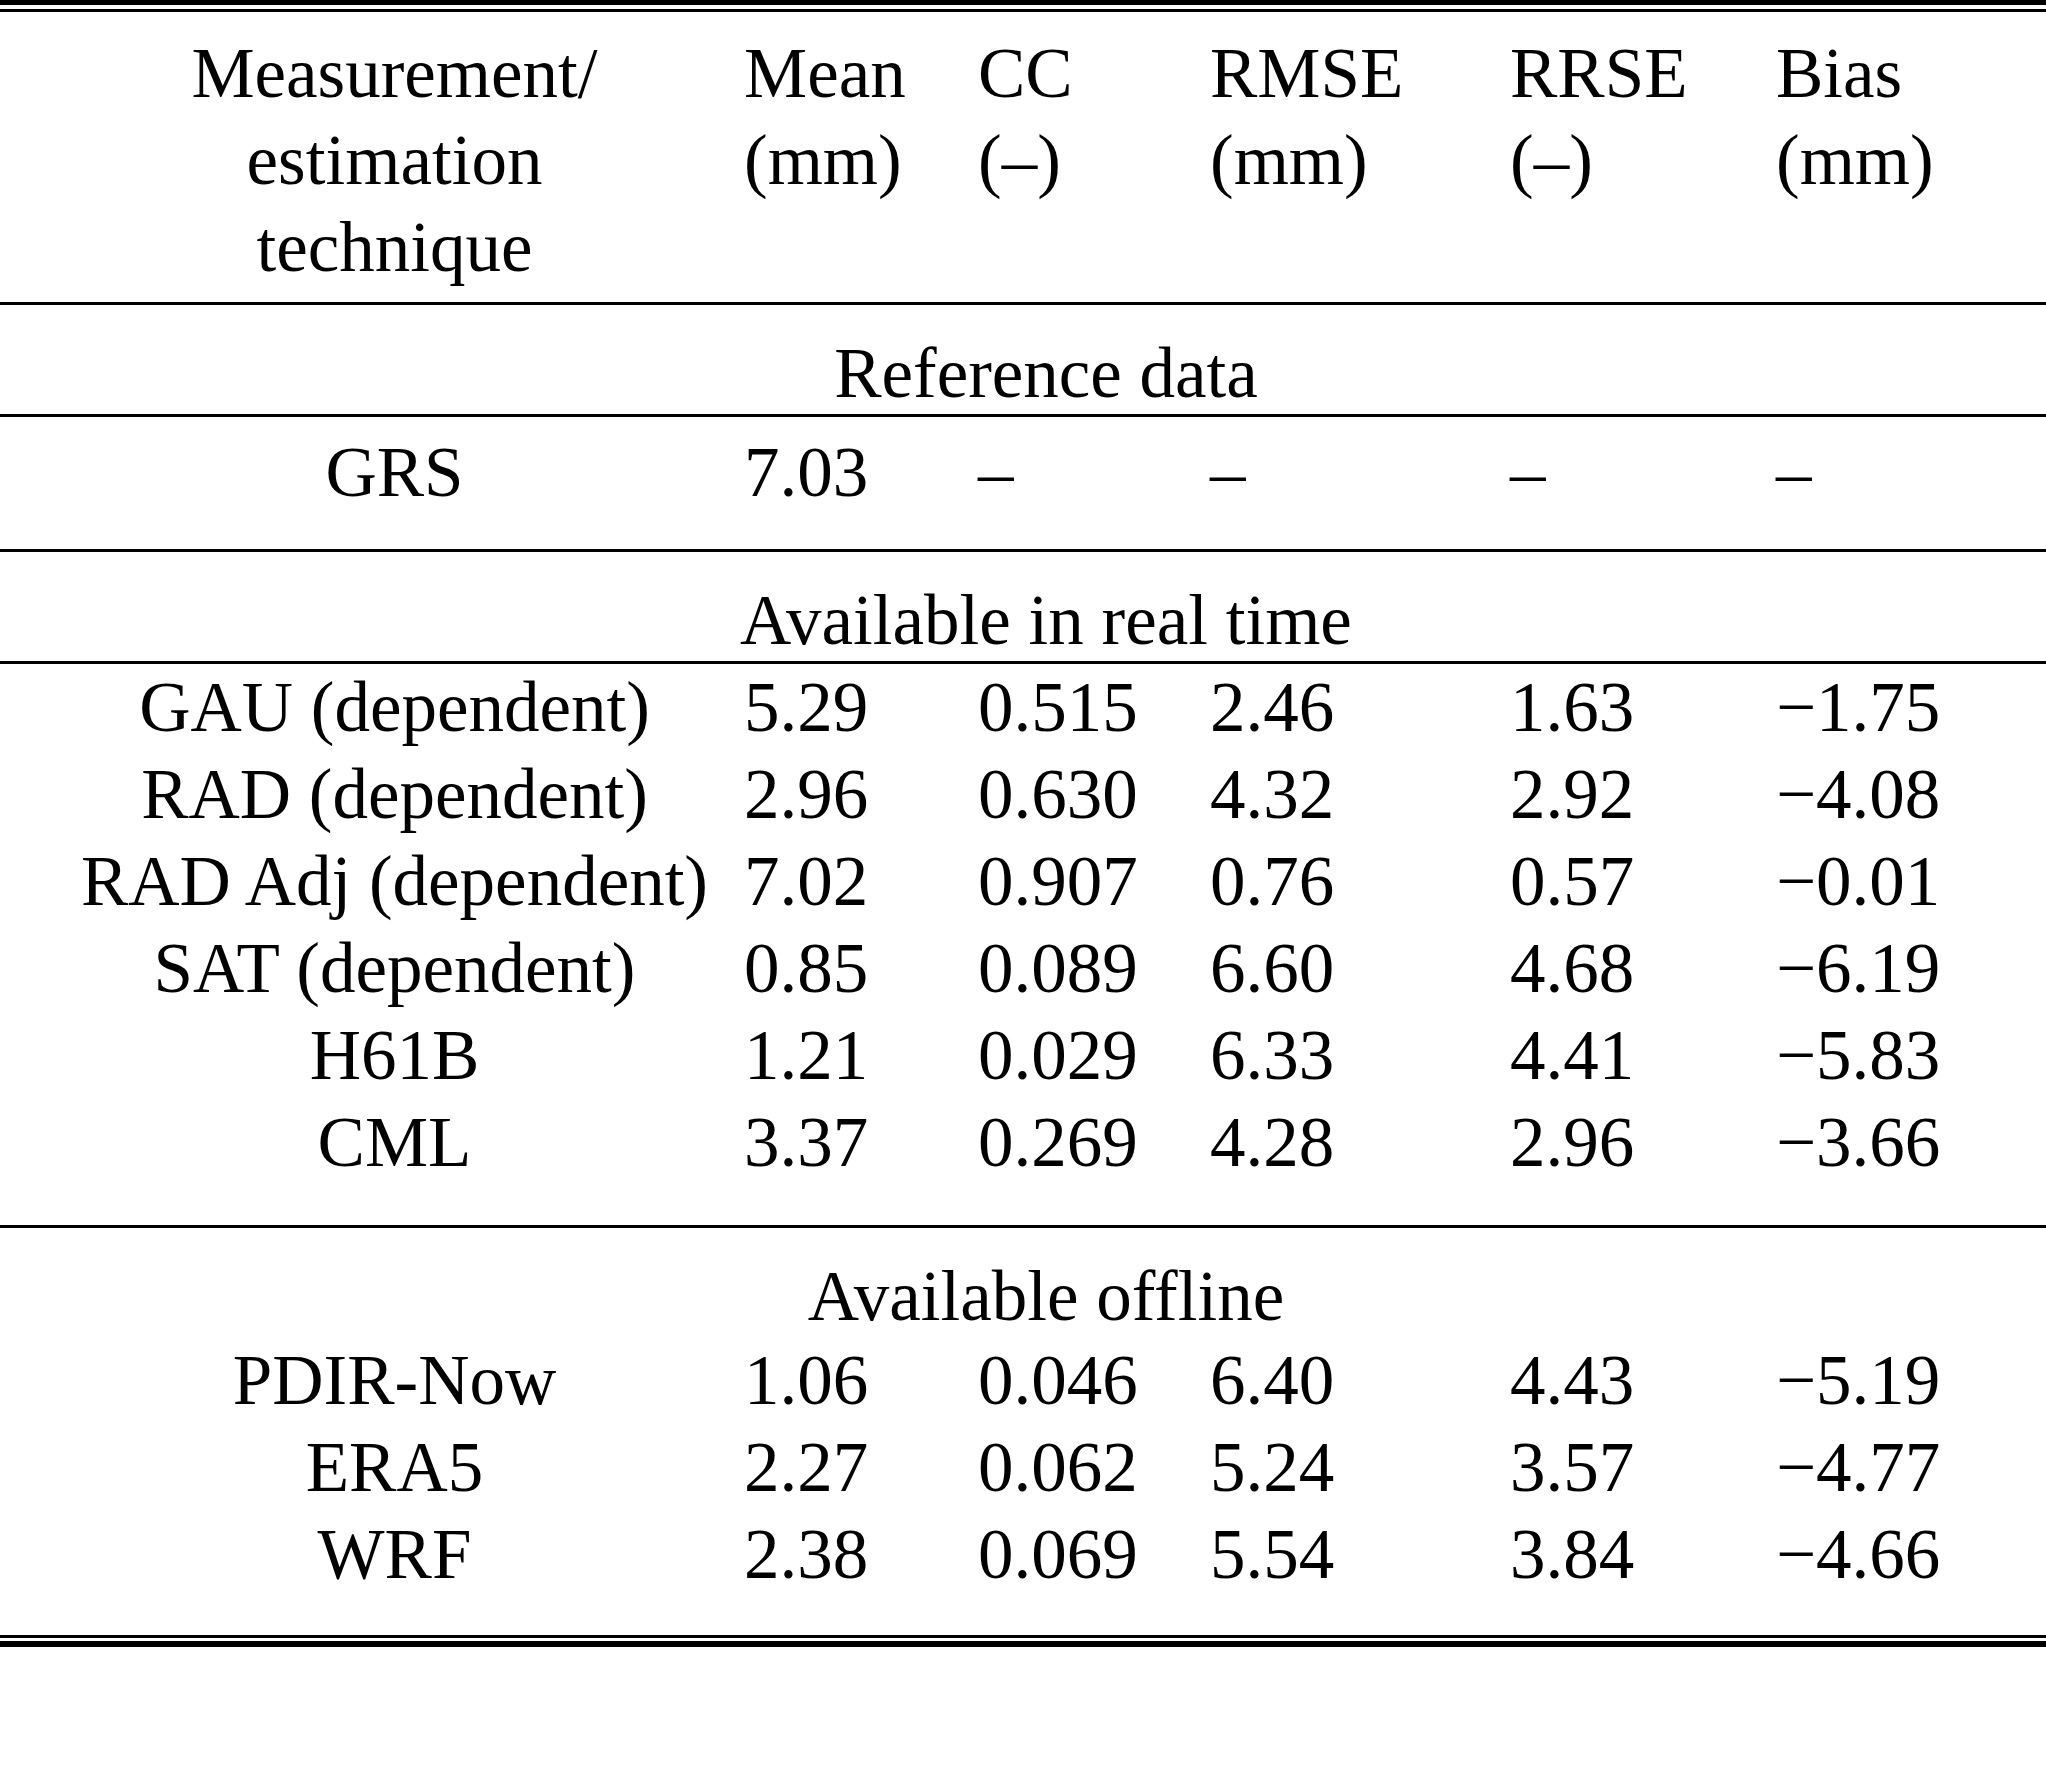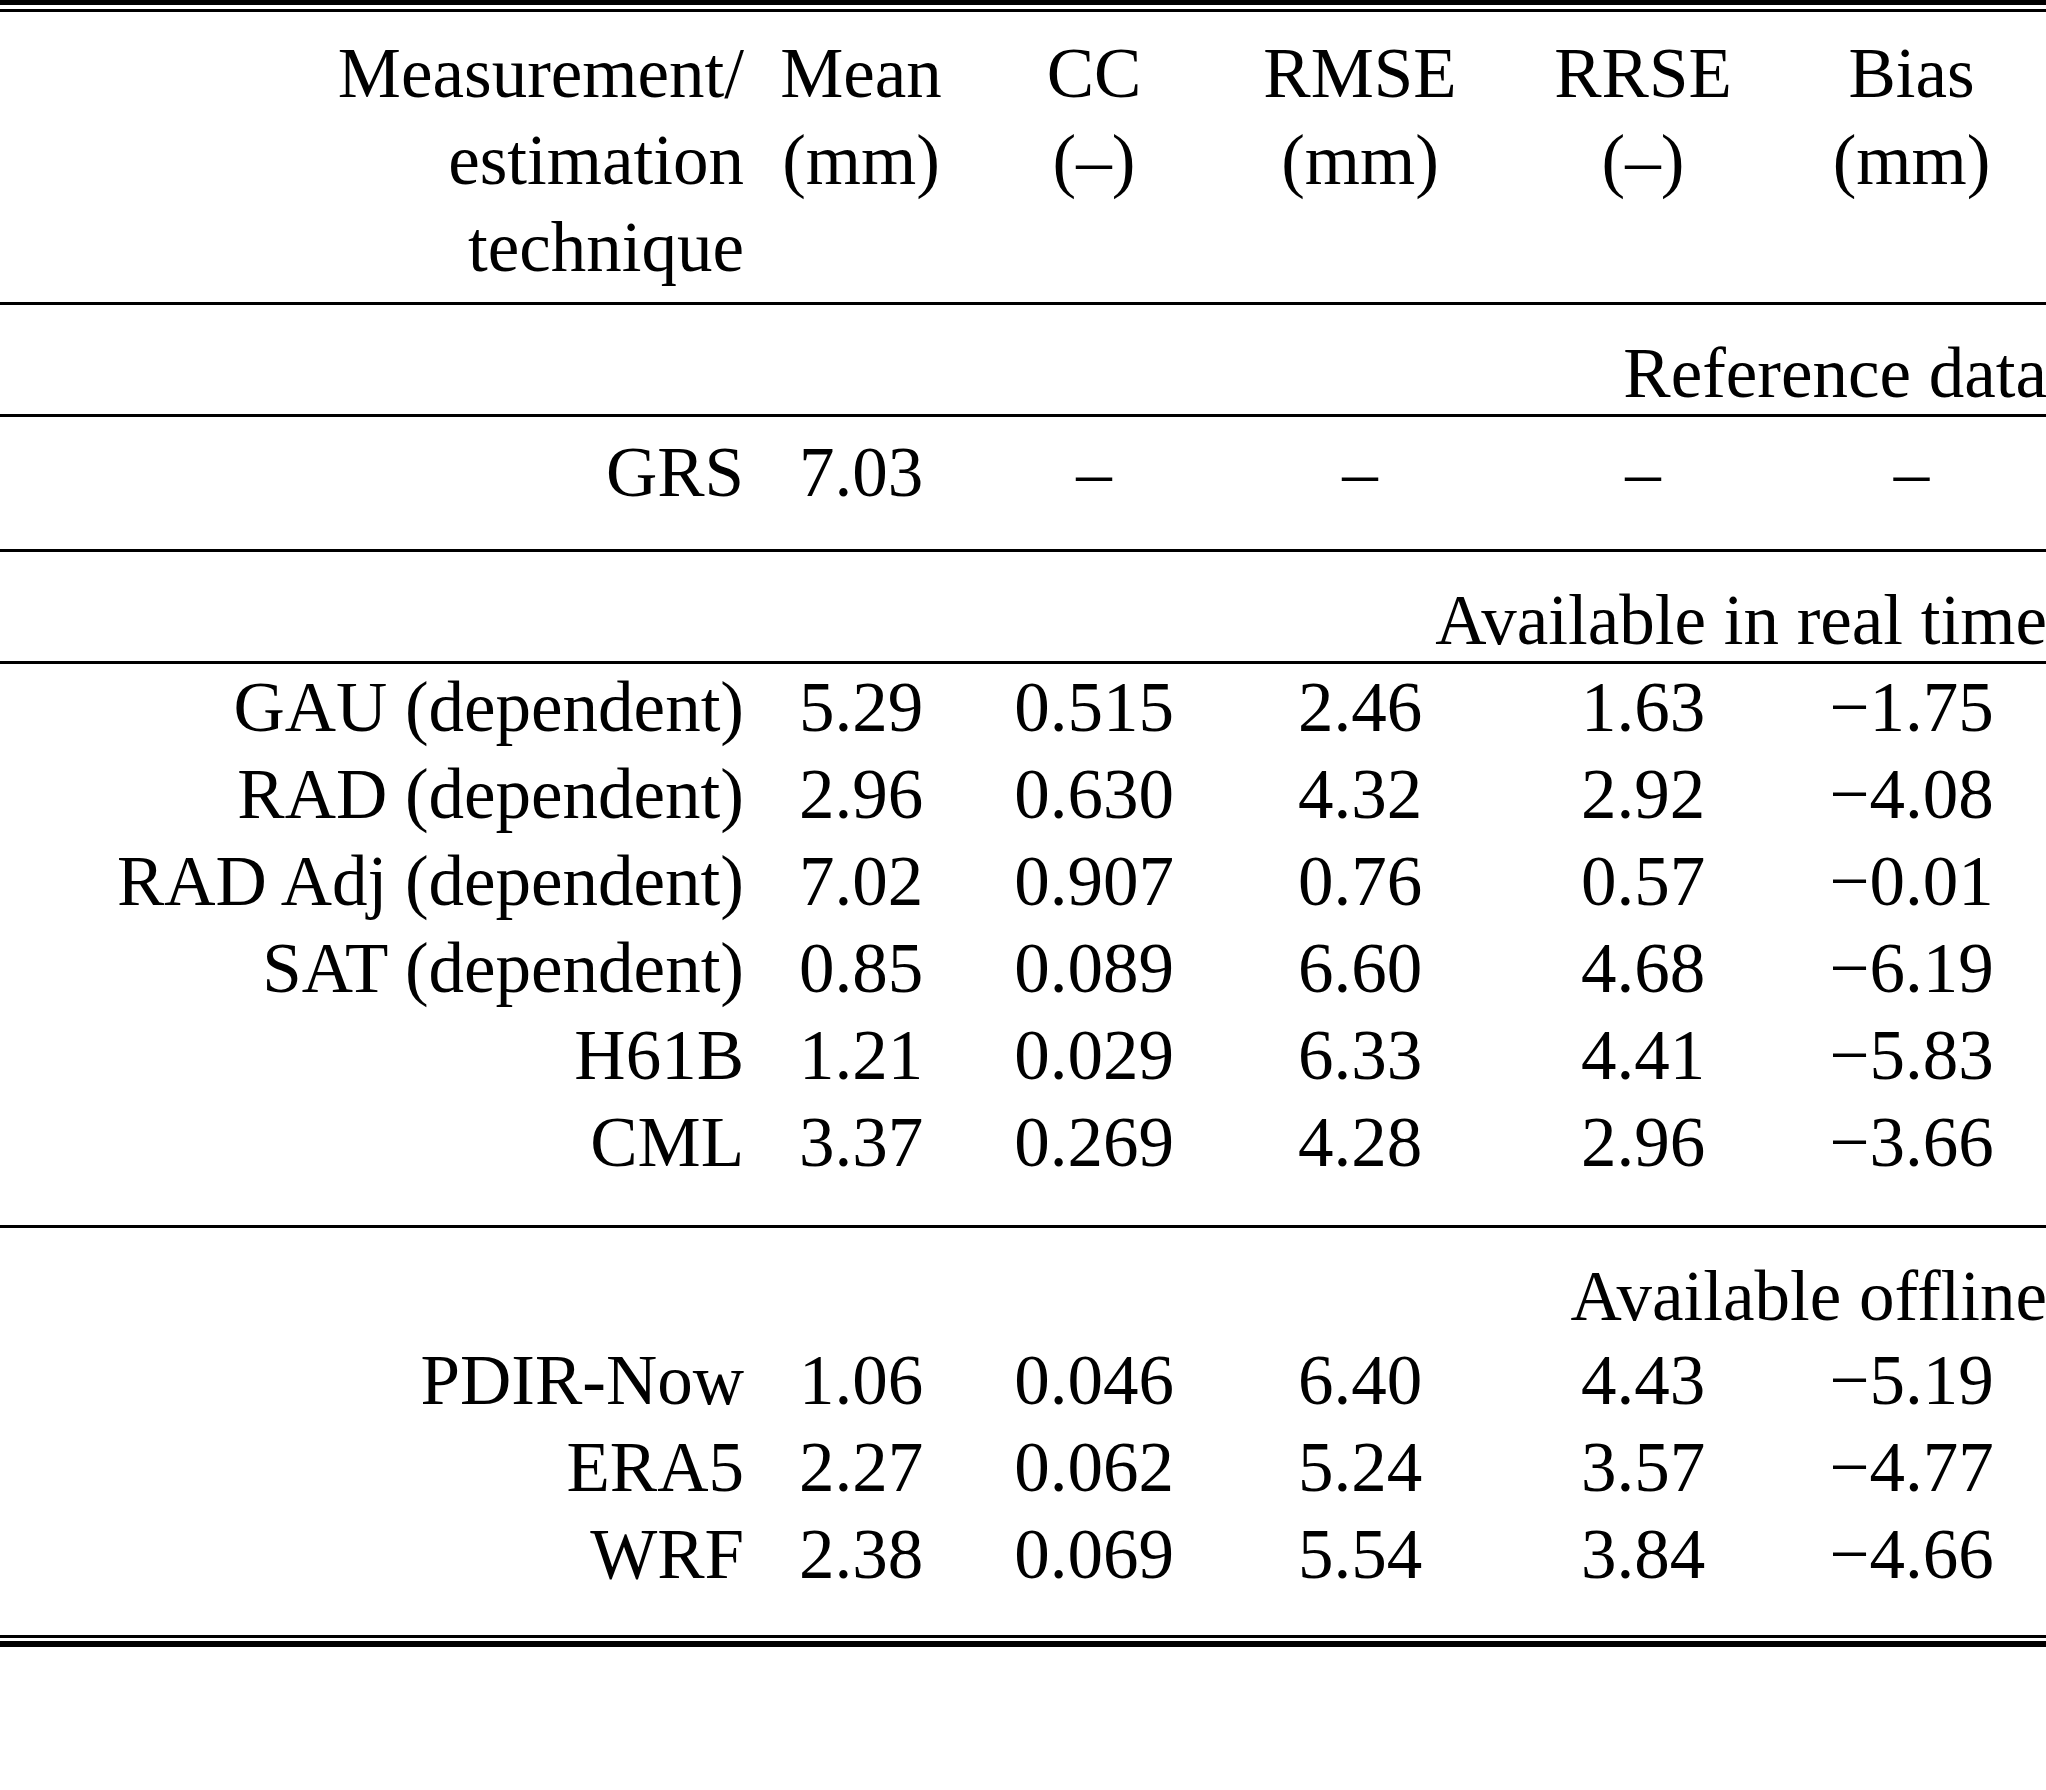--- a/index.html
+++ b/index.html
@@ -23,22 +23,22 @@
     table-layout: fixed;
     border-top: 3px solid #000;
     border-bottom: 3px solid #000;
   }
   th, td {
     font-weight: normal;
     padding: 0;
     margin: 0;
   }
   
-  .c-tech { text-align: right; padding-left: 45px; }
-  .c-num  { text-align: center; }
+  .c-tech { text-align: center; padding-left: 45px; }
+  .c-num  { text-align: left; }
   
   thead th {
     vertical-align: top;
     white-space: pre-line;
     line-height: 87px;
     padding-top: 18px;
     padding-bottom: 11px;
   }
   
   tr.rule-above > th, tr.rule-above > td { border-top: 3px solid #000; }

